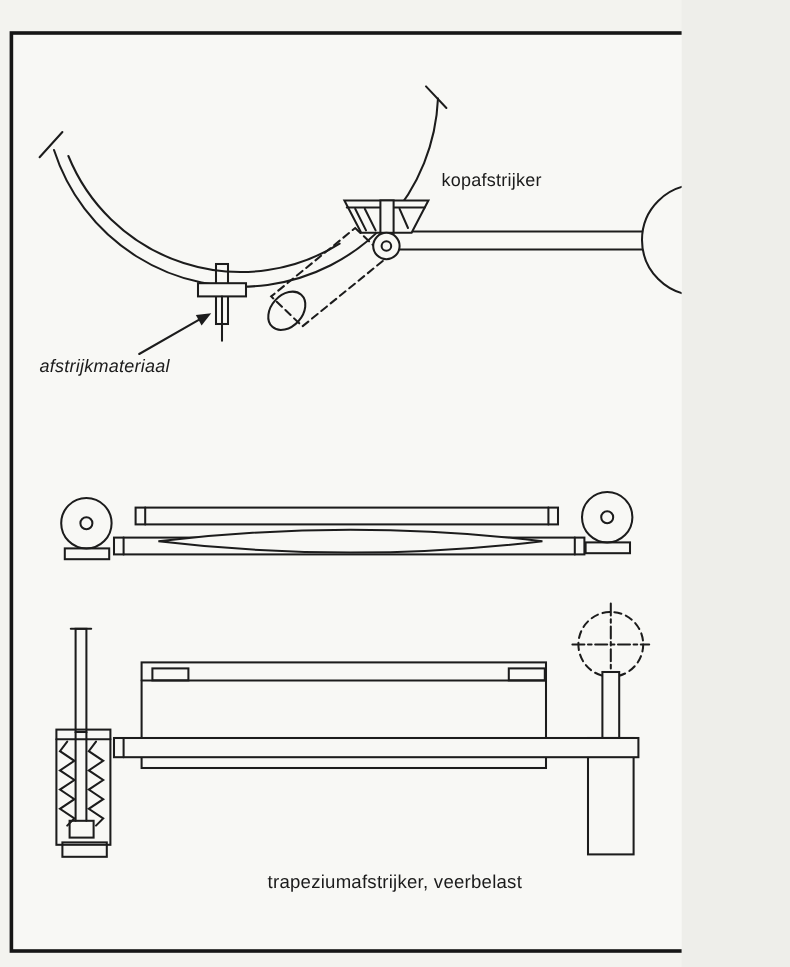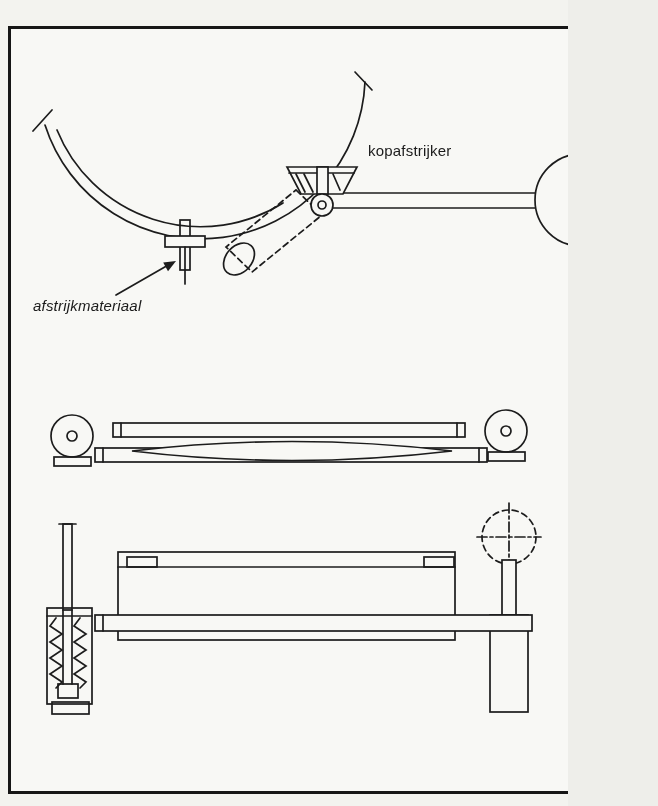--- a/index.html
+++ b/index.html
@@ -121,13 +121,14 @@
       <line x1="580" y1="580" x2="592" y2="580"></line>
       <line x1="580" y1="592" x2="592" y2="592"></line>
       <line x1="592" y1="556" x2="592" y2="604"></line>
       <line x1="592" y1="576" x2="636" y2="576"></line>
       <rect x="592" y="618" width="46" height="94"></rect>
     </g>
   </svg>
 
   <div class="label label-kop">kopafstrijker</div>
   <div class="label label-mat">afstrijkmateriaal</div>
+  <div class="label label-caption">trapeziumafstrijker, veerbelast</div>
 </div>
 
 </body></html>

